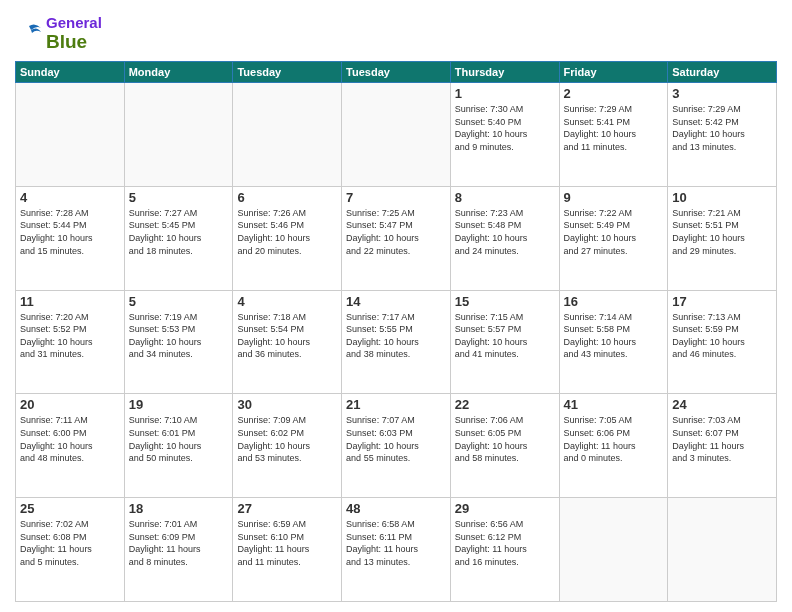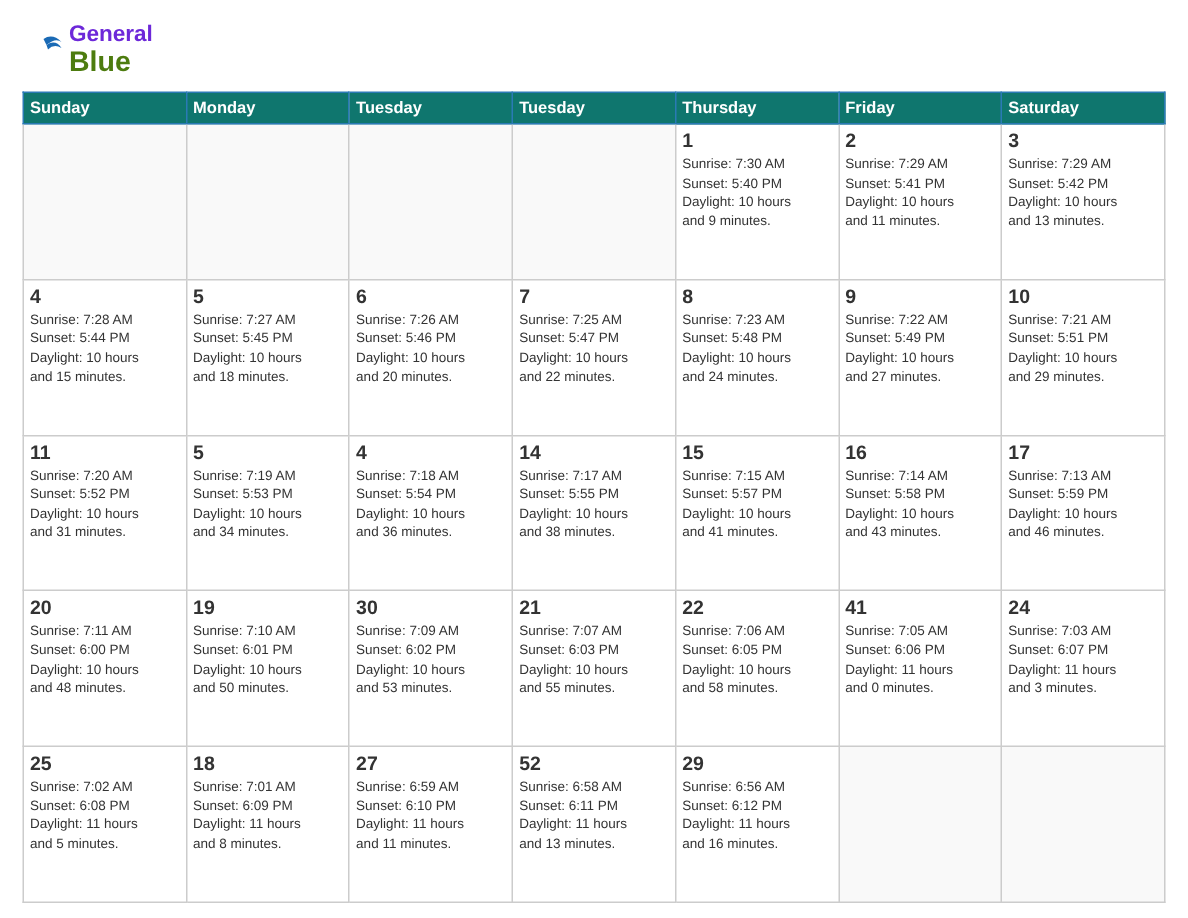--- a/index.html
+++ b/index.html
@@ -234,21 +234,21 @@
           </td>
           <td>
             <span class="day-number">18</span>
             <div class="day-info">Sunrise: 7:01 AM<br>Sunset: 6:09 PM<br>Daylight: 11 hours<br>and 8 minutes.</div>
           </td>
           <td>
             <span class="day-number">27</span>
             <div class="day-info">Sunrise: 6:59 AM<br>Sunset: 6:10 PM<br>Daylight: 11 hours<br>and 11 minutes.</div>
           </td>
           <td>
-            <span class="day-number">52</span>
+            <span class="day-number">48</span>
             <div class="day-info">Sunrise: 6:58 AM<br>Sunset: 6:11 PM<br>Daylight: 11 hours<br>and 13 minutes.</div>
           </td>
           <td>
             <span class="day-number">29</span>
             <div class="day-info">Sunrise: 6:56 AM<br>Sunset: 6:12 PM<br>Daylight: 11 hours<br>and 16 minutes.</div>
           </td>
           <td class="empty"></td>
           <td class="empty"></td>
         </tr>
       </tbody>

